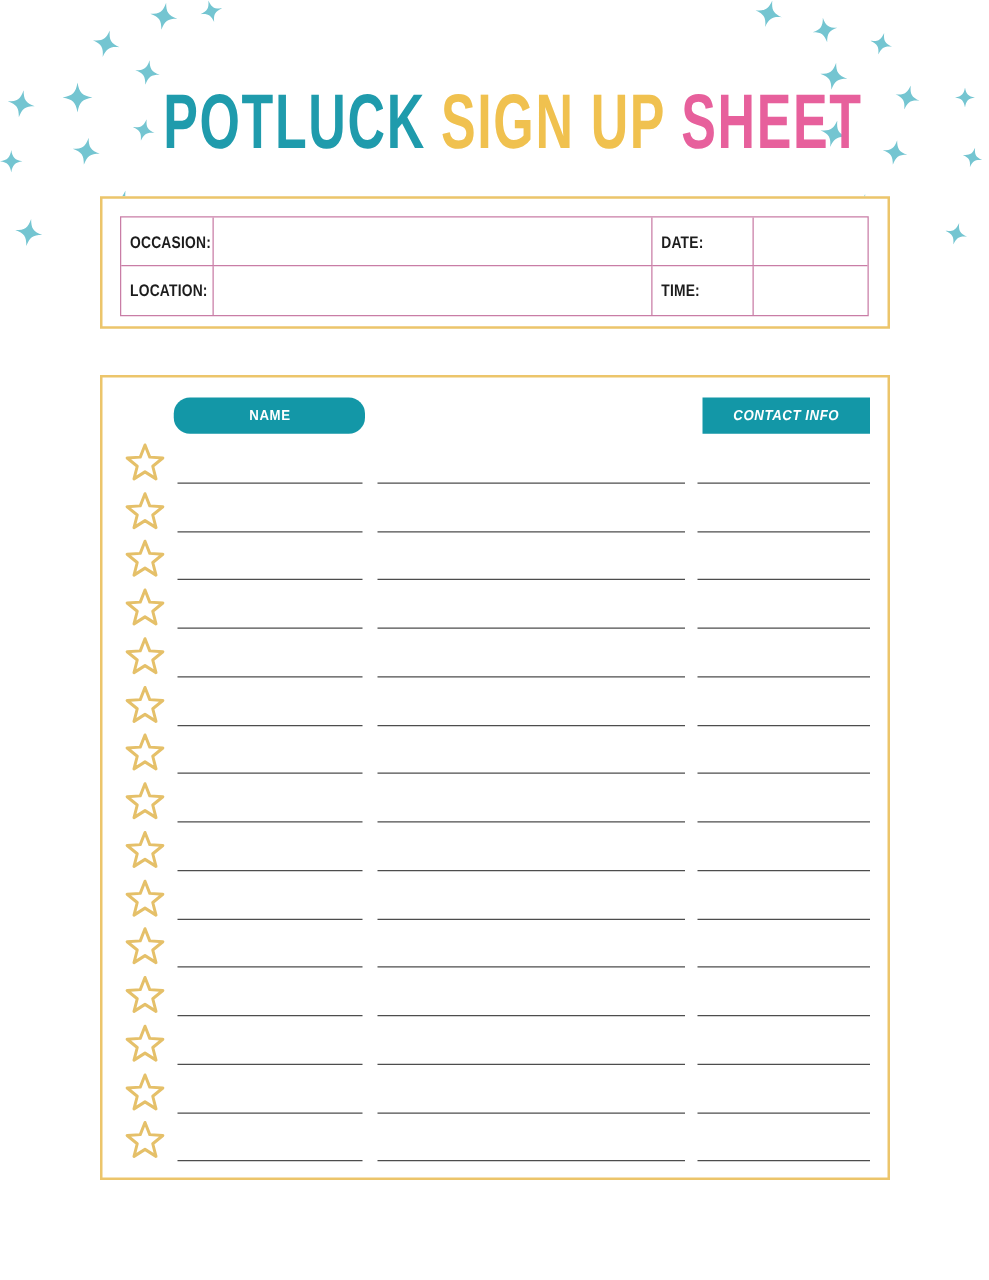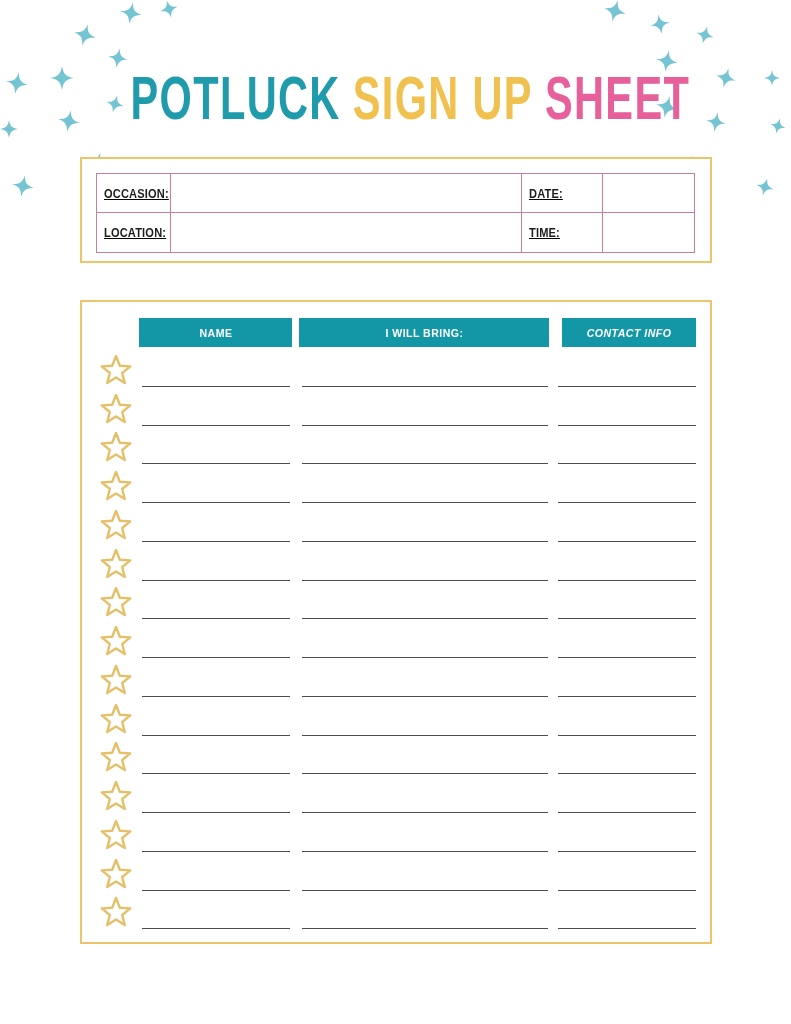--- a/index.html
+++ b/index.html
@@ -34,41 +34,41 @@
     display:grid; grid-template-columns:74px 351px 81px 91px;
     grid-auto-rows:39px; border:1px solid var(--pink_line);
   }
   .cell {
     border-right:1px solid var(--pink_line);
     border-bottom:1px solid var(--pink_line);
     display:flex; align-items:center; overflow:hidden;
   }
   .cell:nth-child(4n) { border-right:none; }
   .cell:nth-child(n+5) { border-bottom:none; }
-  .cell.label { padding-left:7px;text-decoration:underline; }
+  .cell.label { padding-left:7px; }
   .cell.label span {
     display:inline-block; font-size:13.5px; font-weight:700;
     color:var(--label_text); letter-spacing:0.2px;
     transform:scaleX(0.82); transform-origin:left center; white-space:nowrap;
   }
 
   
   .main-box {
     position:absolute; left:80px; top:300px; width:628px; height:640px;
     border:2px solid var(--gold_border); background:#fff;
   }
   .col-header {
     position:absolute; top:16px; height:29px; background:var(--header_teal);
     display:flex; align-items:center; justify-content:center;
   }
   .col-header span {
     color:#ffffff; font-size:11.5px; font-weight:700; letter-spacing:0.5px;
     display:inline-block; transform:scaleX(0.92); white-space:nowrap;
   }
-  .h-name    { left:57px;  width:153px; }
+  .h-name    { left:57px;  width:153px;border-radius:13px; }
   .h-bring   { left:217px; width:250px; }
   .h-contact { left:480px; width:134px;font-style:italic; }
 
   .rows { position:absolute; left:0; top:46px; right:0; }
   .row { position:relative; height:38.75px; }
   .star { position:absolute; left:17px; bottom:1px; width:34px; height:32px; }
   .line { position:absolute; bottom:0; height:0; border-bottom:1.7px solid var(--write_line); }
   .l-name    { left:60px;  width:148px; }
   .l-bring   { left:220px; width:246px; }
   .l-contact { left:476px; width:138px; }
@@ -167,23 +167,20 @@
         <span>TIME:</span>
       </div>
       <div class="cell blank"></div>
     </div>
   </div>
 
   <div class="main-box">
     <div class="col-header h-name">
       <span>NAME</span>
     </div>
-    <div class="col-header h-bring">
-      <span>I WILL BRING:</span>
-    </div>
     <div class="col-header h-contact">
       <span>CONTACT INFO</span>
     </div>
     <div class="rows" id="rows">
   <div class="row">
     <svg class="star" viewBox="0 0 32 32">
       <path d="M16 2 L19.8 11.7 L30.3 12.4 L22.2 19 L24.8 29.1 L16 23.5 L7.2 29.1 L9.8 19 L1.7 12.4 L12.2 11.7 Z" fill="#ffffff" stroke="var(--star_gold)" stroke-width="2.4" stroke-linejoin="round"></path>
     </svg>
     <span class="line l-name"></span>
     <span class="line l-bring"></span>

